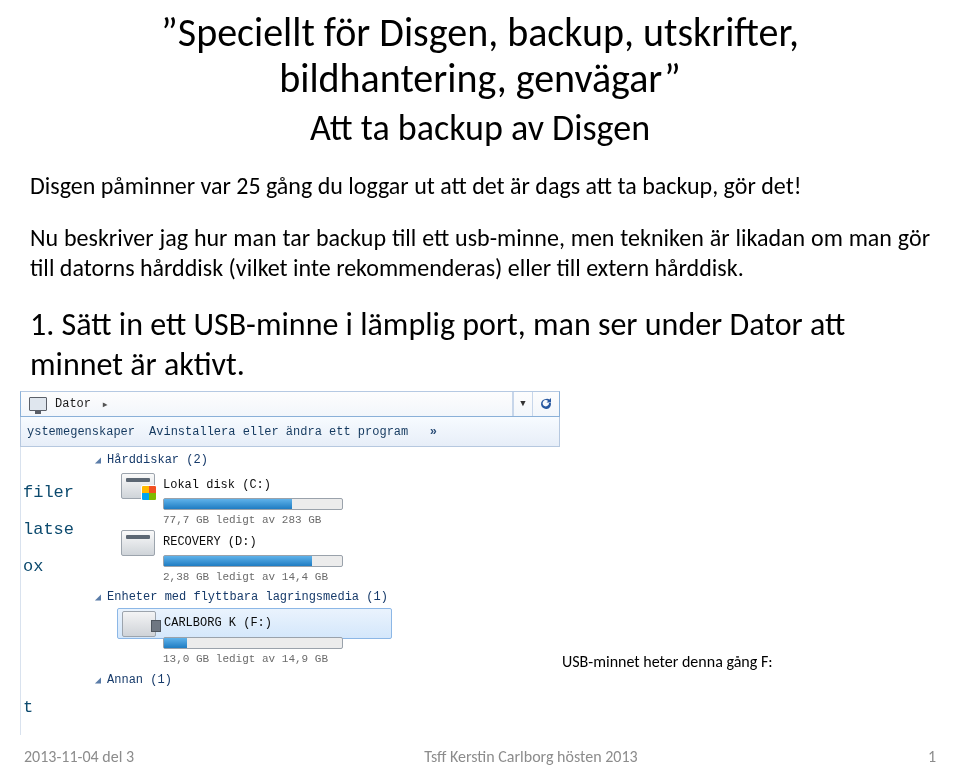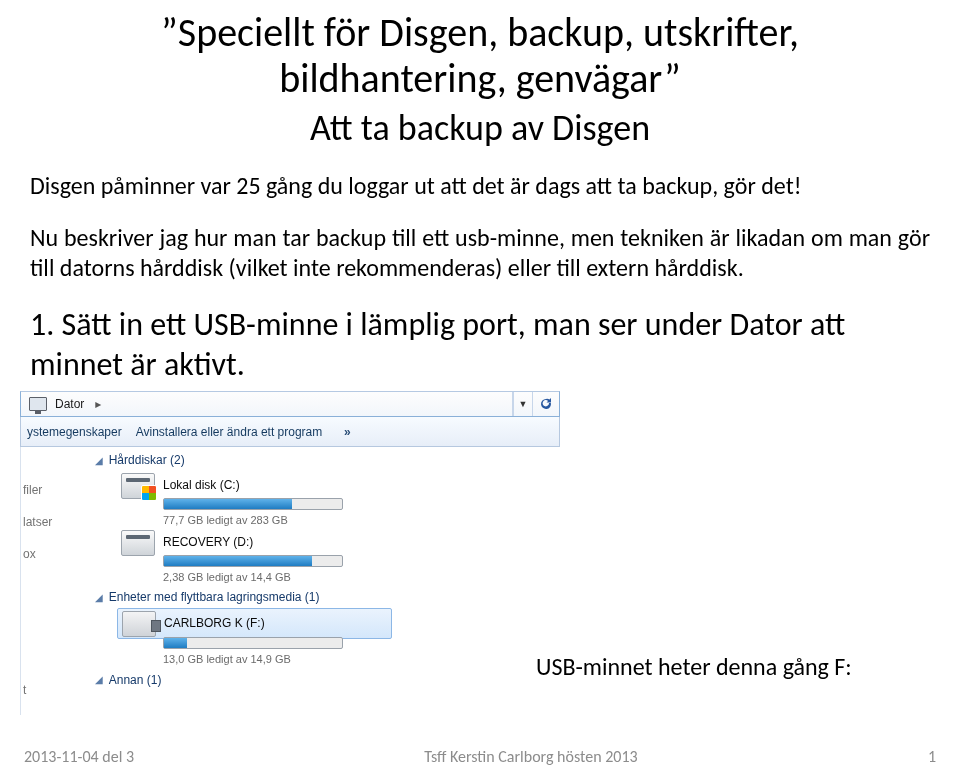--- a/index.html
+++ b/index.html
@@ -40,21 +40,21 @@
   }
   .para3 {
     font-size: 32px;
     margin-top: 22px;
     line-height: 1.25;
   }
   .shot {
     margin-top: 6px;
     margin-left: -10px;
     width: 540px;
-    font-family: Liberation Sans, sans-serif;
+    font-family: Liberation Mono, monospace;
     font-size: 12px;
     color: #1a1a1a;
   }
   
   .crumbbar {
     display: flex;
     align-items: stretch;
     height: 26px;
     border: 1px solid #8ab0d8;
     background: linear-gradient(#fdfdfd,#f2f6fb);
@@ -101,22 +101,22 @@
   .toolbar .chev { width:22px; text-align:center; color:#2a4d76; font-weight:bold;}
   
   .explorer {
     display:flex;
     border-left:1px solid #d9e2ee;
     background:#fff;
   }
   .navcol {
     width: 58px;
     padding: 8px 4px 0 2px;
-    font-size: 12px;
-    color:#737373;
+    font-size: 17px;
+    color:#0c4a6e;
   }
   .navcol div { margin-bottom: 18px; white-space: nowrap; overflow:hidden; }
   .content {
     flex:1;
     padding: 4px 0 4px 16px;
   }
   .grp {
     margin-bottom: 6px;
   }
   .grp-head {
@@ -184,23 +184,23 @@
     content:"";
     position:absolute; right:-6px; top:8px; width:8px;height:10px;
     background:#6f7782; border:1px solid #4f565f;
   }
   .icon-monitor{
     width:18px;height:14px;border:1px solid #5a5f68;background:#dfe6ee;display:inline-block;border-radius:1px;position:relative;margin-right:2px;vertical-align:middle;
   }
   .icon-monitor::after{content:"";position:absolute;left:5px;bottom:-4px;width:6px;height:3px;background:#5a5f68;}
   .caption {
     position:absolute;
-    left: 536px;
+    left: 562px;
     top: 652px;
-    font-size: 24px;
+    font-size: 16px;
   }
   .footer {
     position:absolute;
     bottom: 6px; left:0; right:0;
     display:flex; justify-content:space-between;
     padding: 0 24px;
     font-size: 16px;
     color:#8c8c8c;
   }
   .refresh {

